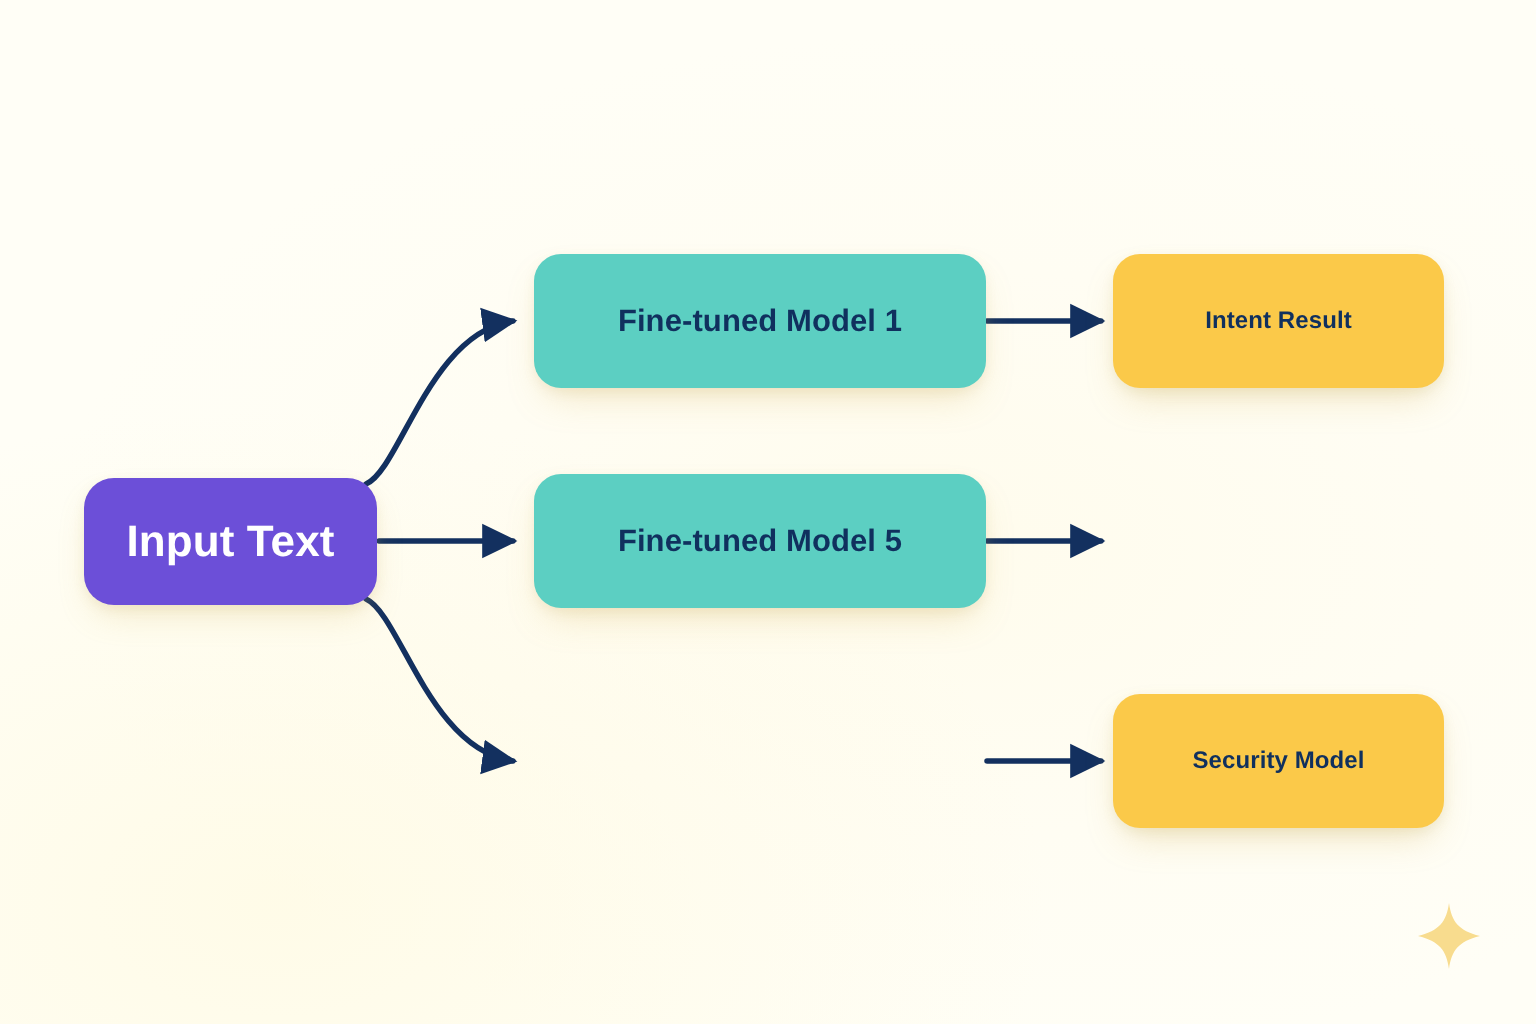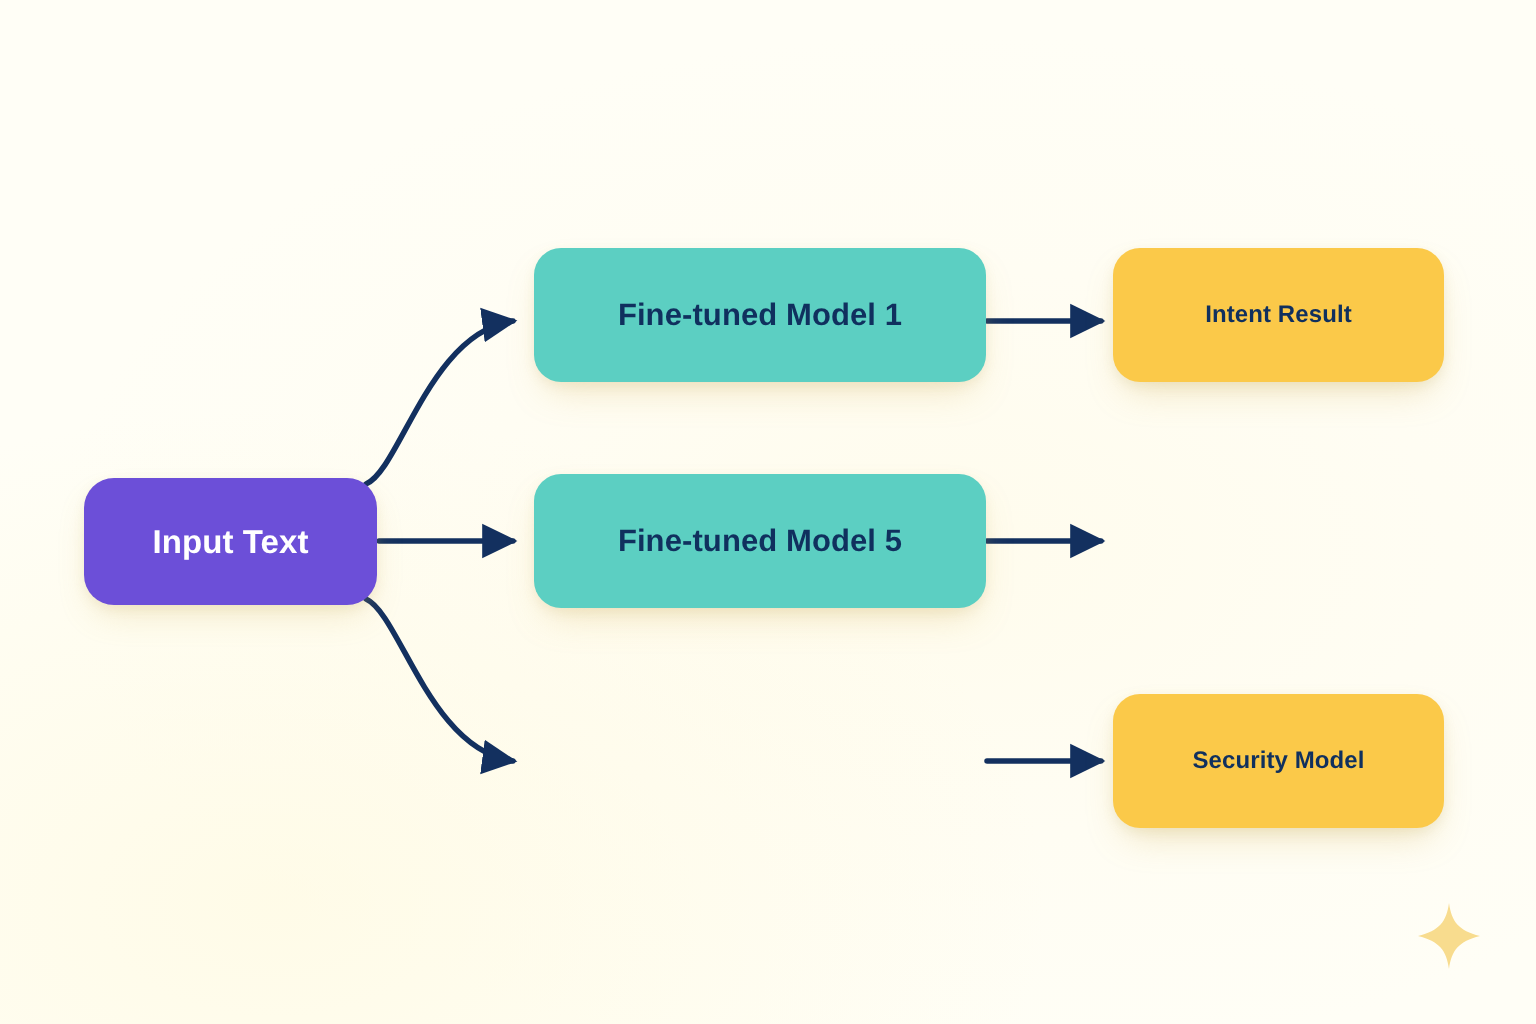--- a/index.html
+++ b/index.html
@@ -53,37 +53,37 @@
   }
 
   
   .node-input {
     left: 84px;
     top: 478px;
     width: 293px;
     height: 127px;
     background: #6c4fd8;
     color: #ffffff;
-    font-size: 33px;
+    font-size: 44px;
     border-radius: 30px;
     box-shadow: 0 16px 34px -10px rgba(210,180,90,0.30), 0 4px 12px rgba(180,160,90,0.12);
   }
 
   
   .node-model {
     left: 534px;
     width: 452px;
     height: 134px;
     background: #5ccfc2;
     color: #10305e;
     font-size: 31px;
     border-radius: 27px;
     box-shadow: 0 18px 36px -12px rgba(210,180,90,0.34), 0 4px 12px rgba(180,160,90,0.12);
   }
-  .row1 { top: 248px; align-items: center; }
+  .row1 { top: 254px; align-items: center; }
   .row2 { top: 474px; }
   .row3 { top: 694px; }
 
   
   .node-result {
     left: 1113px;
     width: 331px;
     height: 134px;
     background: #fbc949;
     color: #10305e;

